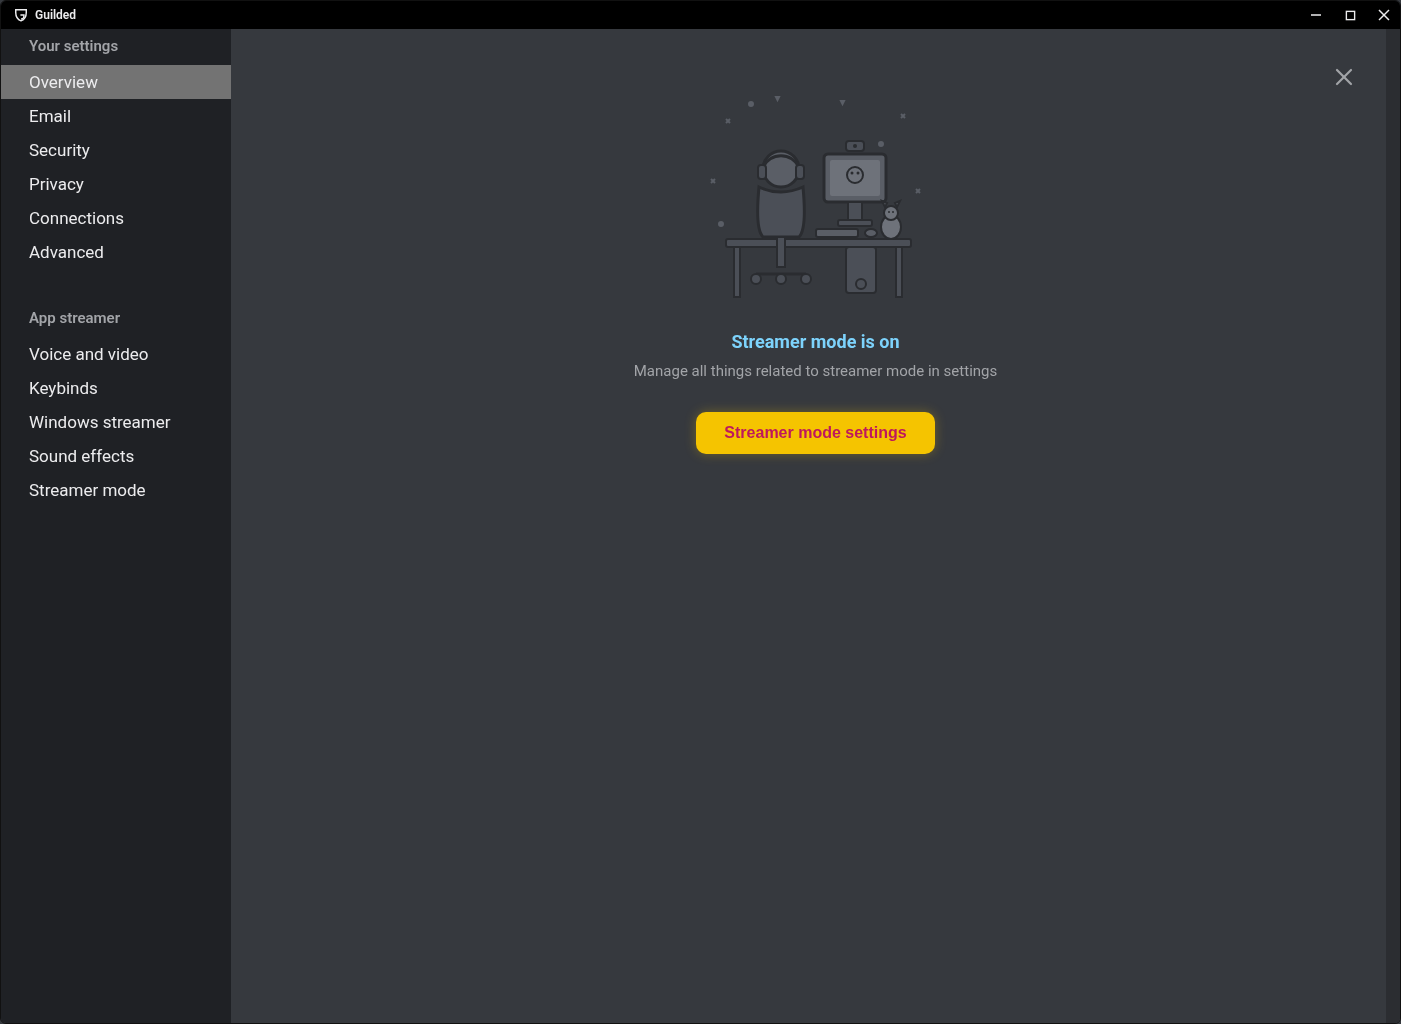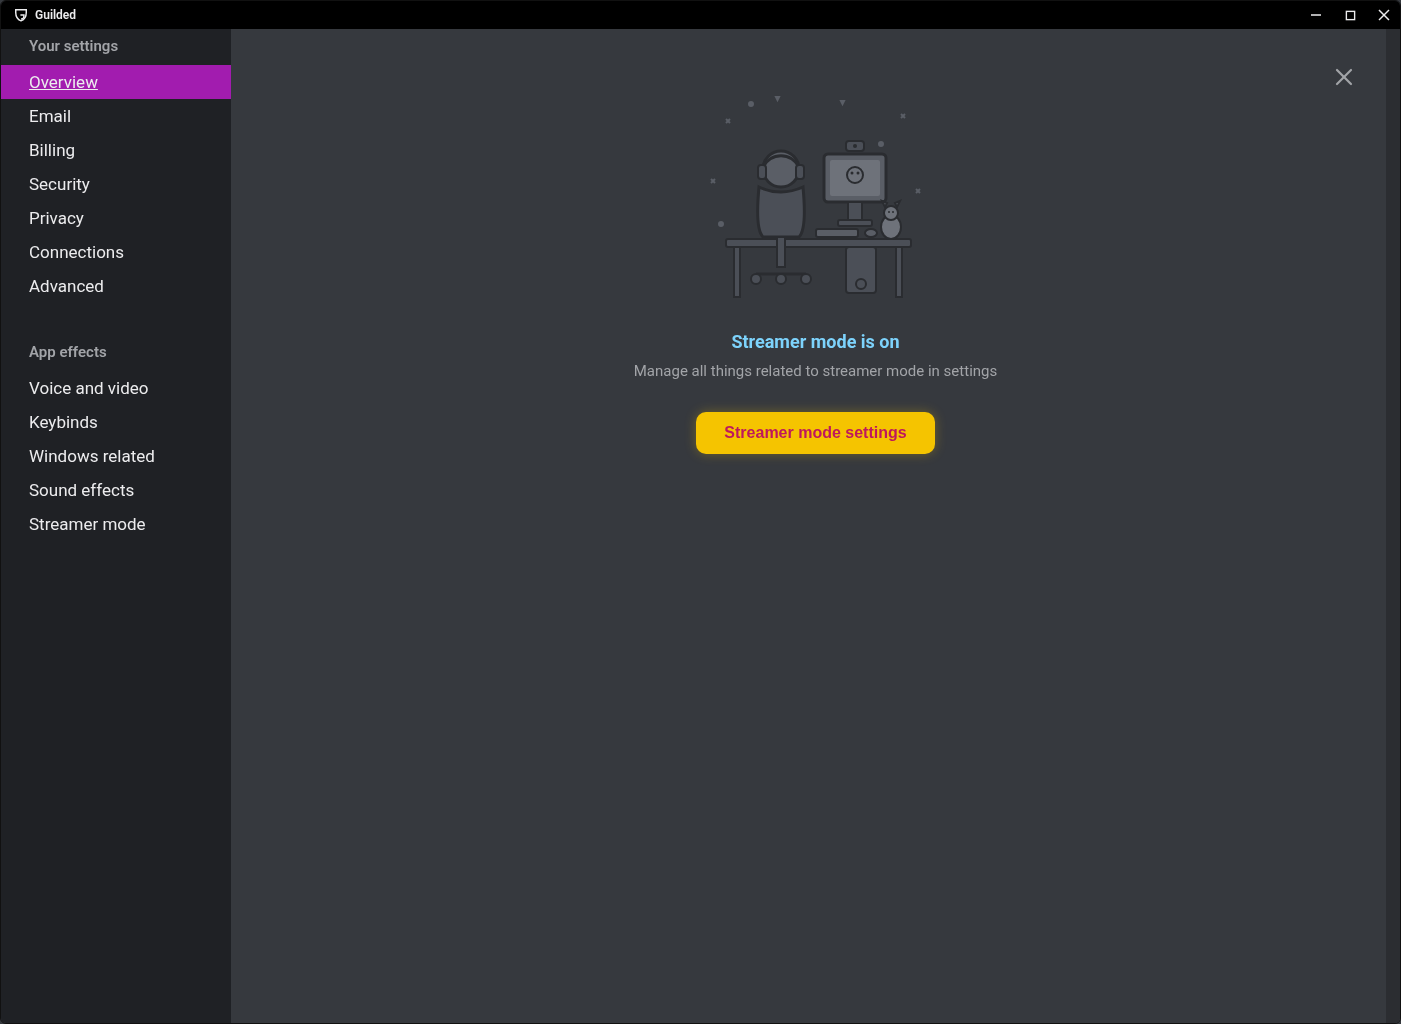--- a/index.html
+++ b/index.html
@@ -97,22 +97,21 @@
     
     .sidebar-item {
       padding: 7px 28px;
       color: #ececee;
       font-size: 17px;
       cursor: pointer;
       display: block;
     }
     
     .sidebar-item.active {
-      background: #a21caf;
-      text-decoration: underline;
+      background: #737373;
     }
     
     .sidebar-section-gap {
       height: 32px;
     }
     
     .content {
       flex: 1;
       background: #36393e;
       position: relative;
@@ -214,32 +213,31 @@
       </span>
     </div>
   </div>
 
   <div class="main-area">
 
     <div class="sidebar">
       <div class="sidebar-section-header">Your settings</div>
       <div class="sidebar-item active"><span>Overview</span></div>
       <div class="sidebar-item"><span>Email</span></div>
-      <div class="sidebar-item"><span>Billing</span></div>
       <div class="sidebar-item"><span>Security</span></div>
       <div class="sidebar-item"><span>Privacy</span></div>
       <div class="sidebar-item"><span>Connections</span></div>
       <div class="sidebar-item"><span>Advanced</span></div>
 
       <div class="sidebar-section-gap"></div>
 
-      <div class="sidebar-section-header">App effects</div>
+      <div class="sidebar-section-header">App streamer</div>
       <div class="sidebar-item"><span>Voice and video</span></div>
       <div class="sidebar-item"><span>Keybinds</span></div>
-      <div class="sidebar-item"><span>Windows related</span></div>
+      <div class="sidebar-item"><span>Windows streamer</span></div>
       <div class="sidebar-item"><span>Sound effects</span></div>
       <div class="sidebar-item"><span>Streamer mode</span></div>
     </div>
 
     <div class="content">
 
       <div class="close-button">
         <svg width="20" height="20" viewBox="0 0 20 20">
           <line x1="3" y1="3" x2="17" y2="17" stroke="#a2a4a8" stroke-width="2.2" stroke-linecap="round"></line>
           <line x1="17" y1="3" x2="3" y2="17" stroke="#a2a4a8" stroke-width="2.2" stroke-linecap="round"></line>

